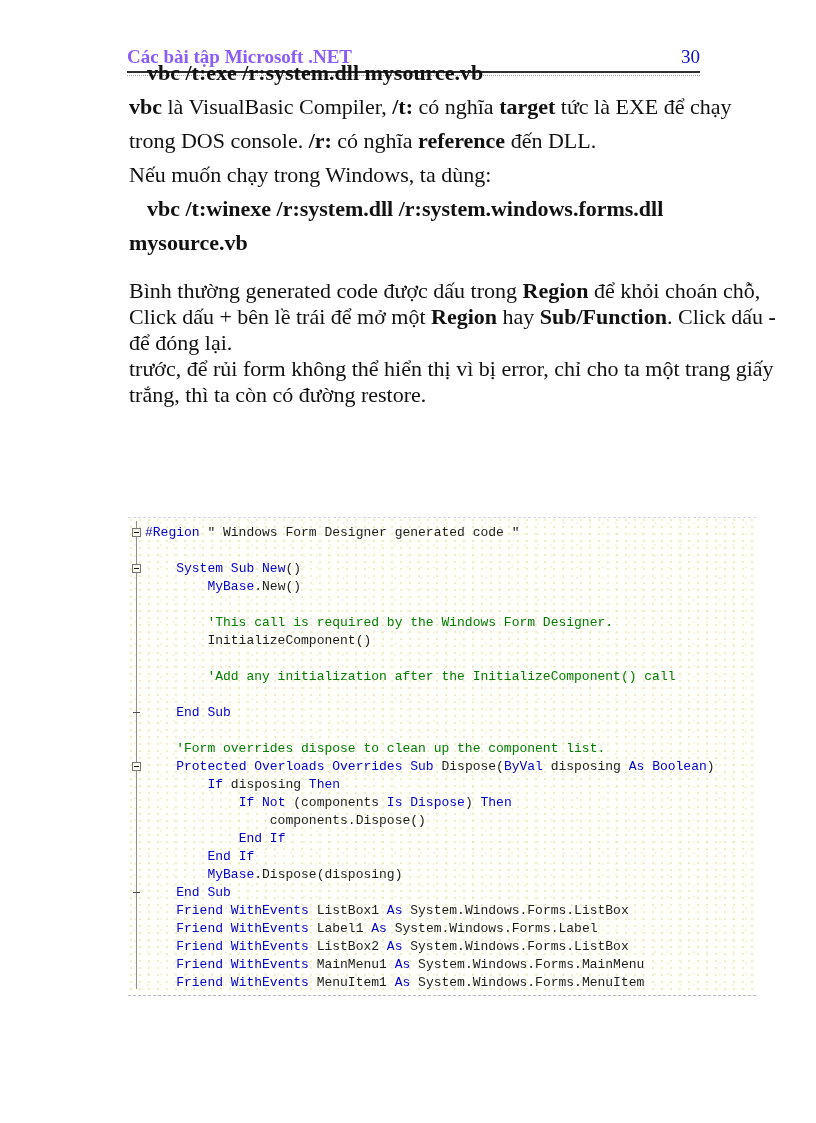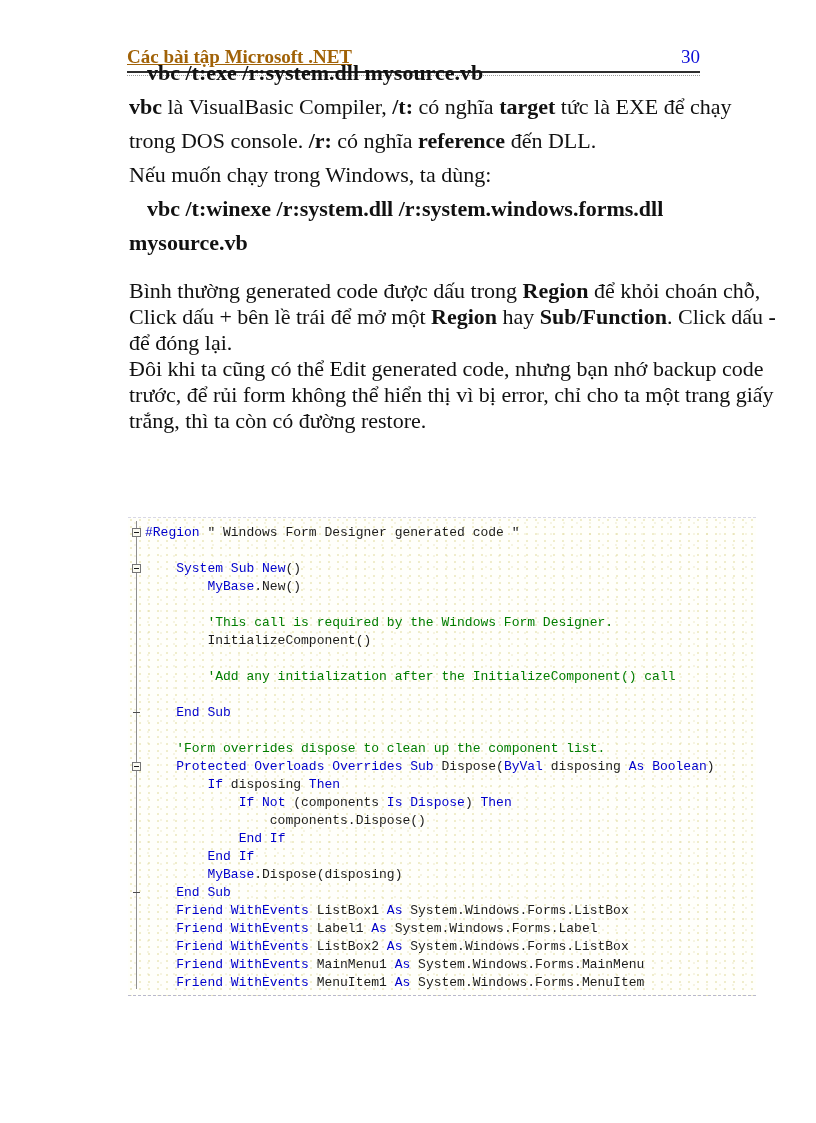--- a/index.html
+++ b/index.html
@@ -66,21 +66,21 @@
   .mk.box .minus{position:absolute;left:1px;right:1px;top:3px;height:1px;background:#1a1a1a;}
   .mk.dash{position:absolute;left:5px;top:8px;width:7px;height:1px;background:#4d4d4d;}
 </style>
 </head>
 <body>
 
 <div class="page">
 
   <div class="header">
     <div class="header-row">
-      <span class="header-title" style="color: #a16207; text-decoration: underline;">Các bài tập Microsoft .NET</span>
+      <span class="header-title" style="color: #8b5cf6;">Các bài tập Microsoft .NET</span>
       <span class="page-number" style="color: rgb(13, 13, 216); margin-top: 32px;">30</span>
     </div>
     <div class="rule-solid"></div>
     <div class="rule-dotted"></div>
   </div>
 
   <div class="content">
     <div id="paragraphs">
         <div class="para spaced">
           <div class="tline ind"><span class="b">vbc /t:exe /r:system.dll mysource.vb</span></div>
@@ -91,21 +91,20 @@
           <div class="tline"><span class="b">mysource.vb</span></div>
         </div>
         <div class="para single mt18">
           <div class="tline"><span>Bình thường generated code được dấu trong </span><span class="b">Region</span><span> để khỏi choán chỗ,</span></div>
         </div>
         <div class="para single mt16">
           <div class="tline"><span>Click dấu + bên lề trái để mở một </span><span class="b">Region</span><span> hay </span><span class="b">Sub/Function</span><span>. Click dấu </span><span class="b">-</span></div>
           <div class="tline"><span>để đóng lại.</span></div>
         </div>
         <div class="para single mt16">
-          <div class="tline"><span>Đôi khi ta cũng có thể Edit generated code, nhưng bạn nhớ backup code</span></div>
           <div class="tline"><span>trước, để rủi form không thể hiển thị vì bị error, chỉ cho ta một trang giấy</span></div>
           <div class="tline"><span>trắng, thì ta còn có đường restore.</span></div>
         </div>
       </div>
   </div>
 
   <div class="code-block">
     <div class="gutter-line"></div>
     <div id="code-lines">
         <div class="cline"><span class="mk box"><span class="minus"></span></span><span class="ctext"><span class="k">#Region</span><span class="t"> " Windows Form Designer generated code "</span></span></div>

